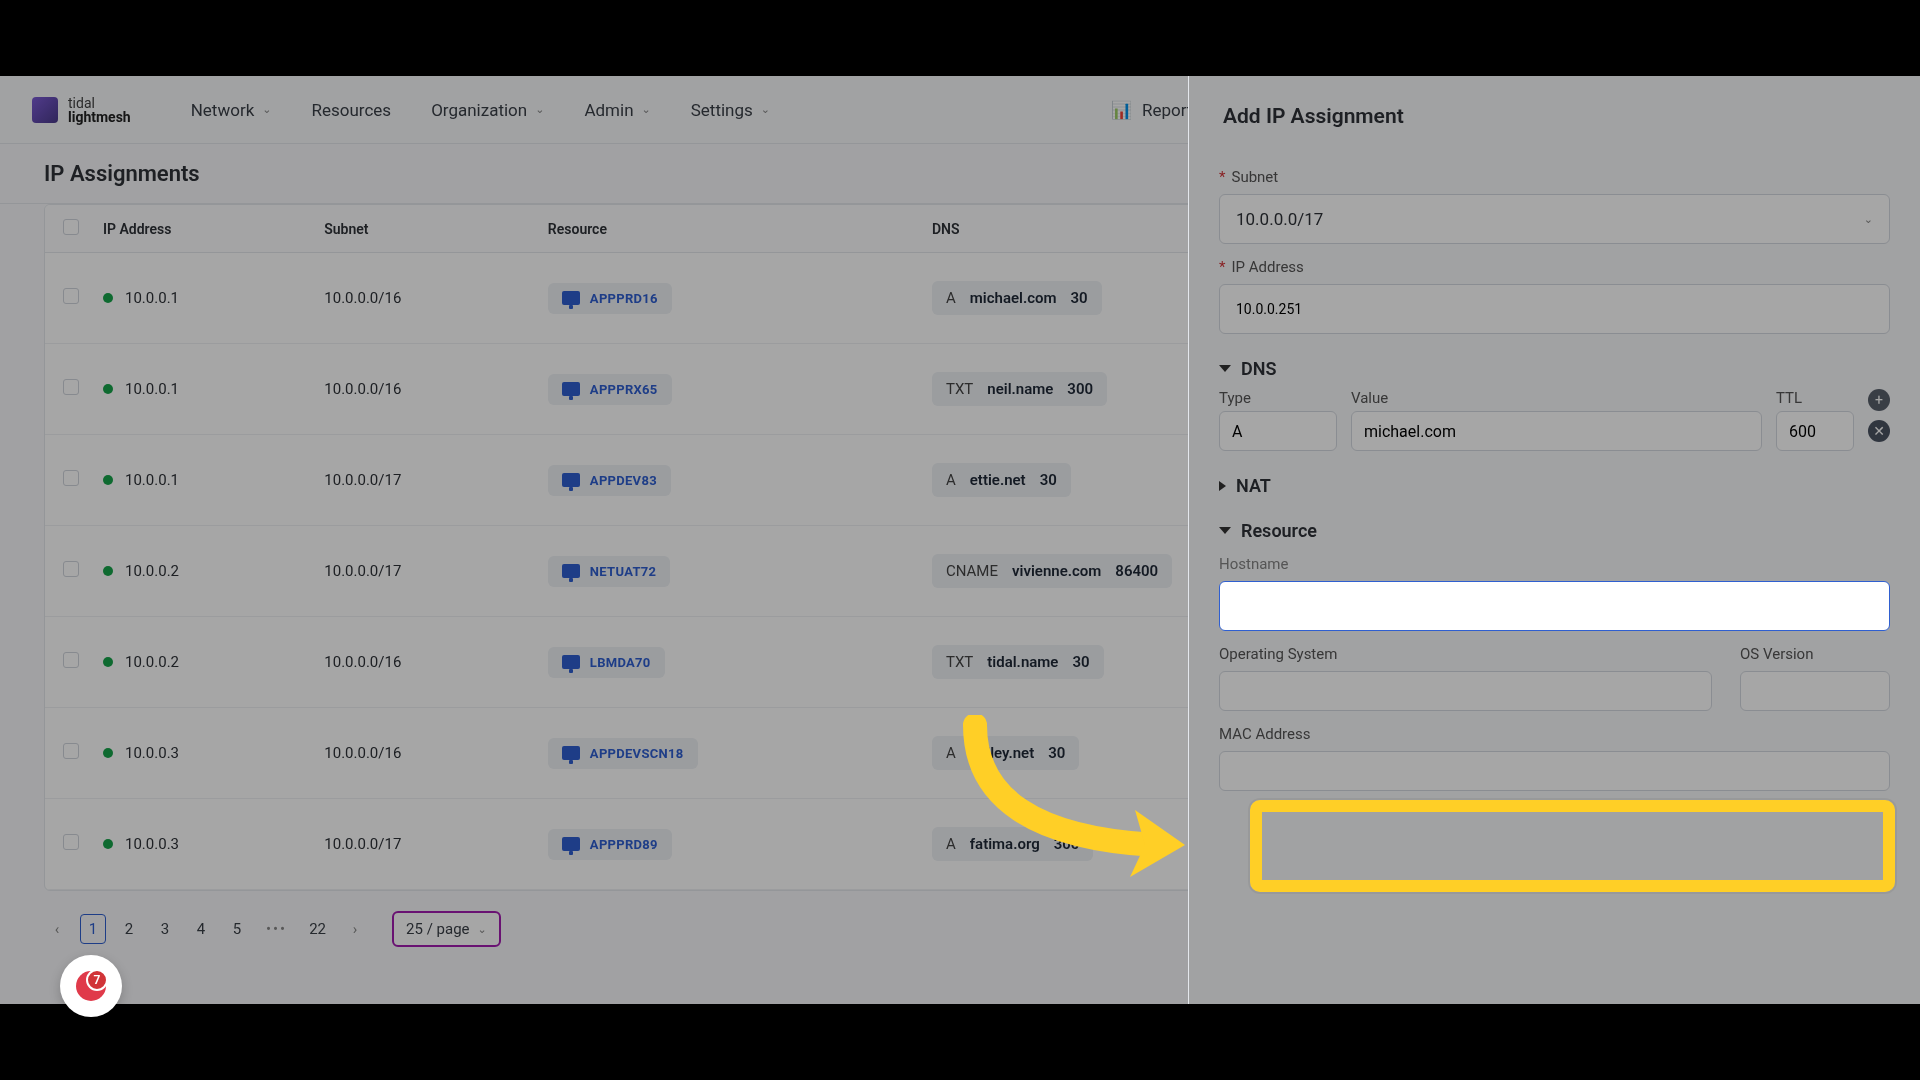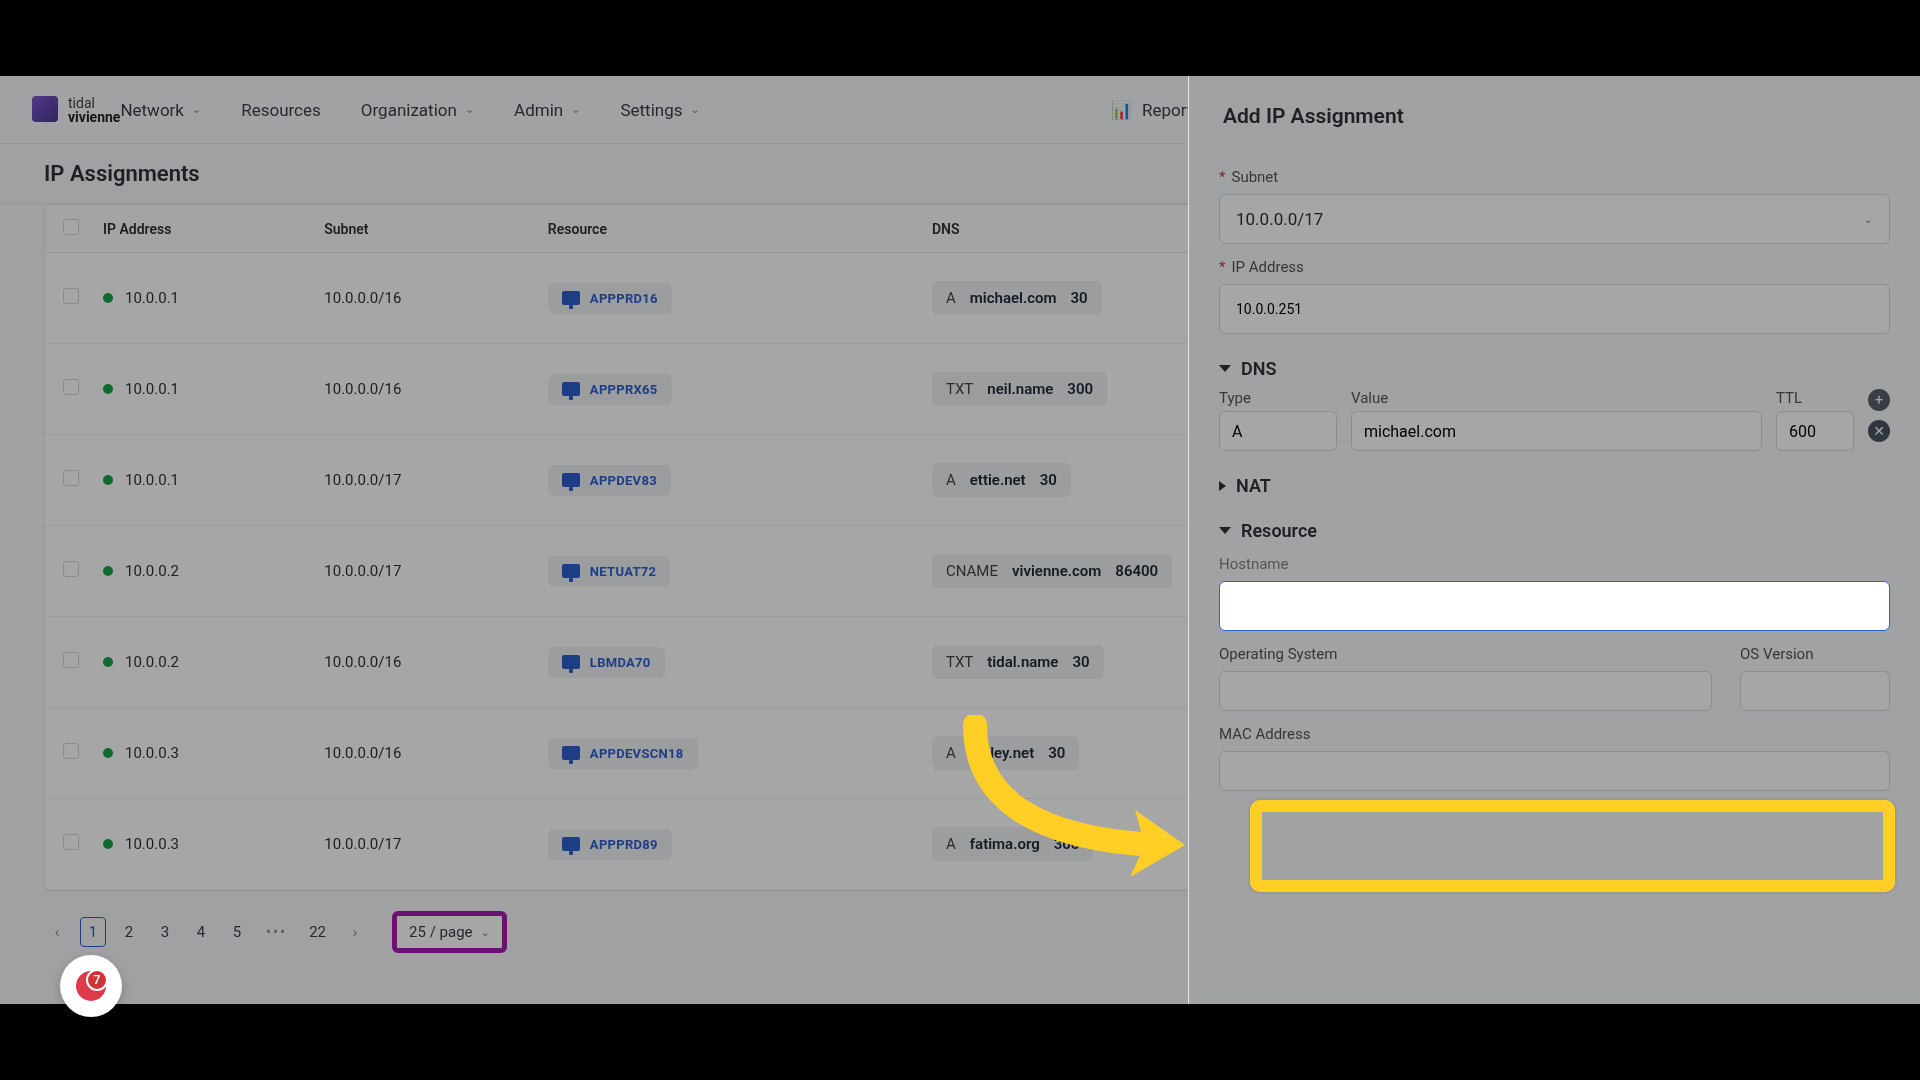--- a/index.html
+++ b/index.html
@@ -1,20 +1,20 @@
 <!DOCTYPE html>
 <html><head>
 <meta charset="utf-8">
 <style>
 * { margin:0; padding:0; box-sizing:border-box; font-family:-apple-system,BlinkMacSystemFont,"Segoe UI",Roboto,sans-serif; }
 body { background:#000; width:1920px; height:1080px; overflow:hidden; position:relative; }
 .stage { position:absolute; left:0; top:76px; width:1920px; height:928px; background:#f7f8fa; }
 .overlay { position:absolute; inset:0; background:rgba(0,0,0,0.35); z-index:5; pointer-events:none; }
 .topbar { height:68px; background:#f7f9fb; display:flex; align-items:center; padding:0 32px; border-bottom:1px solid #e4e7ec; }
-.logo { display:flex; align-items:flex-start; gap:10px; }
+.logo { display:flex; align-items:center; gap:10px; margin-right:60px; }
 .logo-img { width:26px; height:26px; background:linear-gradient(135deg,#7c5bd6,#4a3a8a); border-radius:4px; }
 .logo-text { font-size:14px; color:#444; line-height:1; }
 .logo-text strong { font-weight:700; color:#222; }
 .nav { display:flex; align-items:center; gap:40px; font-size:17px; color:#3a3f47; }
 .nav-item { display:flex; align-items:center; gap:8px; cursor:pointer; }
 .chev { font-size:11px; color:#888; }
 .nav-right { margin-left:auto; display:flex; align-items:center; gap:34px; font-size:17px; color:#3a3f47; }
 .nav-right .nav-item { gap:10px; }
 .page-header { height:60px; display:flex; align-items:center; padding:0 44px; border-bottom:1px solid #e4e7ec; }
 .page-title { font-size:22px; font-weight:600; color:#2e3238; }
@@ -35,21 +35,21 @@
 .resource-name { font-size:13px; font-weight:700; color:#2f5fd0; letter-spacing:.3px; }
 .dns-chip { display:inline-flex; align-items:center; gap:14px; background:#eef1f5; border-radius:6px; padding:8px 14px; font-size:15px; }
 .dns-type { color:#444; font-weight:400; }
 .dns-value { font-weight:600; color:#1f2937; }
 .dns-ttl { font-weight:600; color:#1f2937; }
 .checkbox { width:16px; height:16px; border:1.5px solid #cfd4dc; border-radius:3px; display:inline-block; background:#fff; }
 .pagination { display:flex; align-items:center; gap:10px; padding:20px 44px 30px; font-size:15px; color:#3a3f47; }
 .page-btn { min-width:26px; height:30px; display:flex; align-items:center; justify-content:center; padding:0 6px; border-radius:4px; cursor:pointer; }
 .page-btn.active { border:1px solid #2f5fd0; color:#2f5fd0; }
 .page-btn.arrow { color:#888; }
-.page-size { margin-left:14px; border:5px solid #a21caf; border-radius:6px; padding:7px 12px; display:flex; align-items:center; gap:8px; background:#fff; }
+.page-size { margin-left:14px; border:2px solid #a21caf; border-radius:6px; padding:7px 12px; display:flex; align-items:center; gap:8px; background:#fff; }
 .ellipsis { letter-spacing:2px; color:#888; }
 .chat-badge { position:fixed; left:60px; top:955px; width:62px; height:62px; border-radius:50%; background:#fff; display:flex; align-items:center; justify-content:center; z-index:30; box-shadow:0 4px 12px rgba(0,0,0,.2); }
 .chat-badge-inner { width:30px; height:30px; border-radius:50%; background:#e03a4a; position:relative; }
 .chat-badge-count { position:absolute; top:-2px; right:-2px; width:22px; height:22px; border-radius:50%; background:#d13438; color:#fff; font-size:12px; font-weight:600; display:flex; align-items:center; justify-content:center; border:2px solid #fff; }
 .side-panel { position:absolute; right:0; top:0; width:732px; height:100%; background:#f8f9fb; border-left:1px solid #e4e7ec; z-index:8; padding:0 30px 30px; overflow:hidden; }
 .side-panel .overlay2 { position:absolute; inset:0; background:rgba(0,0,0,0.35); z-index:20; pointer-events:none; }
 .side-title { font-size:21px; font-weight:600; color:#2e3238; padding:28px 4px 26px; }
 .label { font-size:15px; color:#555; margin:14px 0 8px; display:flex; gap:6px; }
 .req { color:#d13438; }
 .select,.input { width:100%; height:50px; border:1px solid #d5d9e0; border-radius:6px; background:#fff; padding:0 16px; font-size:17px; color:#2e3238; display:flex; align-items:center; justify-content:space-between; }
@@ -75,21 +75,21 @@
 </style>
 </head>
 <body>
 
 <div class="stage">
   <div class="overlay"></div>
 
   <div class="topbar">
     <div class="logo">
       <span class="logo-img"></span>
-      <div class="logo-text"><div>tidal</div><strong>vivienne</strong></div>
+      <div class="logo-text"><div>tidal</div><strong>lightmesh</strong></div>
     </div>
     <div class="nav">
       <div class="nav-item">
           <span>Network</span>
           <span class="chev">⌄</span>
         </div>
       <div class="nav-item">
           <span>Resources</span>
         </div>
       <div class="nav-item">

